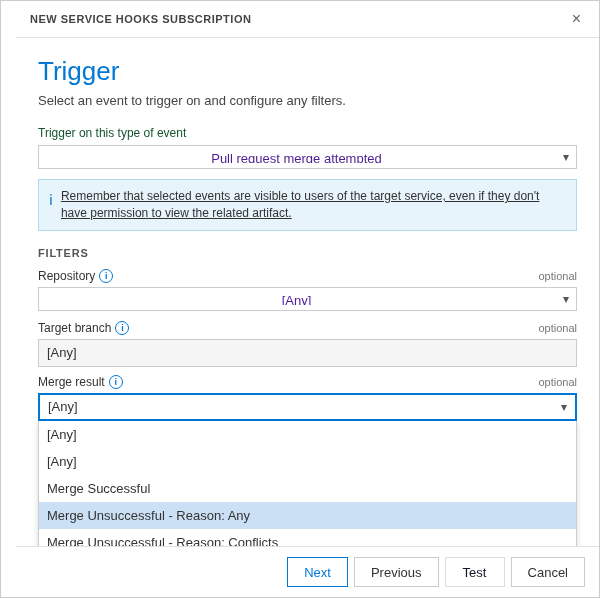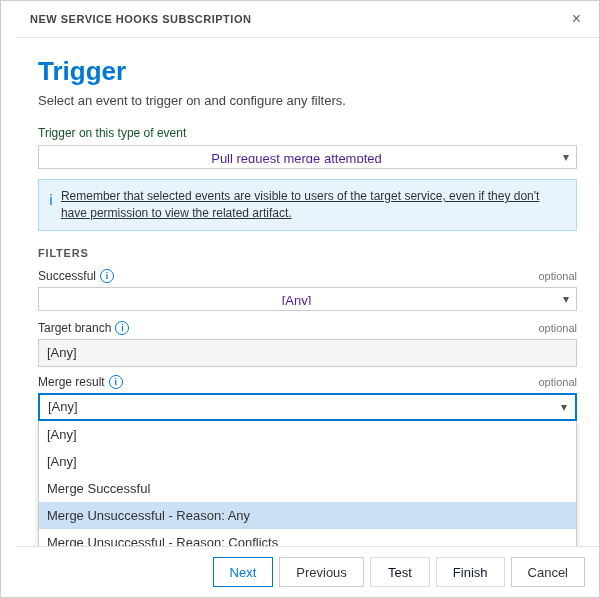--- a/index.html
+++ b/index.html
@@ -46,21 +46,21 @@
       line-height: 1;
       padding: 2px 4px;
     }
     .dialog-body {
       flex: 1;
       overflow: hidden;
       padding: 18px 22px 0 22px;
     }
     .page-title {
       font-size: 26px;
-      font-weight: 700;
+      font-weight: 400;
       color: #0078d4;
       margin-bottom: 6px;
     }
     .page-subtitle {
       color: #444;
       font-size: 13px;
       margin-bottom: 18px;
     }
     .field-label {
       color: #14532d;
@@ -262,21 +262,21 @@
     <div class="info-box">
       <span class="info-icon">ℹ</span>
       <span class="info-text">Remember that selected events are visible to users of the target service, even if they don't have permission to view the related artifact.</span>
     </div>
 
     <div class="filters-label">FILTERS</div>
 
     <div class="filter-row">
       <div class="filter-row-header">
         <div class="filter-row-label">
-          <span>Successful</span>
+          <span>Repository</span>
           <span class="info-circle">i</span>
         </div>
         <span class="optional-text">optional</span>
       </div>
       <div class="select-wrapper">
         <select class="select-box">
           <option>[Any]</option>
         </select>
         <span class="select-arrow">▾</span>
       </div>
@@ -315,16 +315,15 @@
 
         </div>
       </div>
     </div>
   </div>
 
   <div class="dialog-footer">
     <button class="btn btn-primary">Next</button>
     <button class="btn">Previous</button>
     <button class="btn btn-disabled">Test</button>
-    <button class="btn btn-disabled">Finish</button>
     <button class="btn">Cancel</button>
   </div>
 </div>
 
 </body></html>

